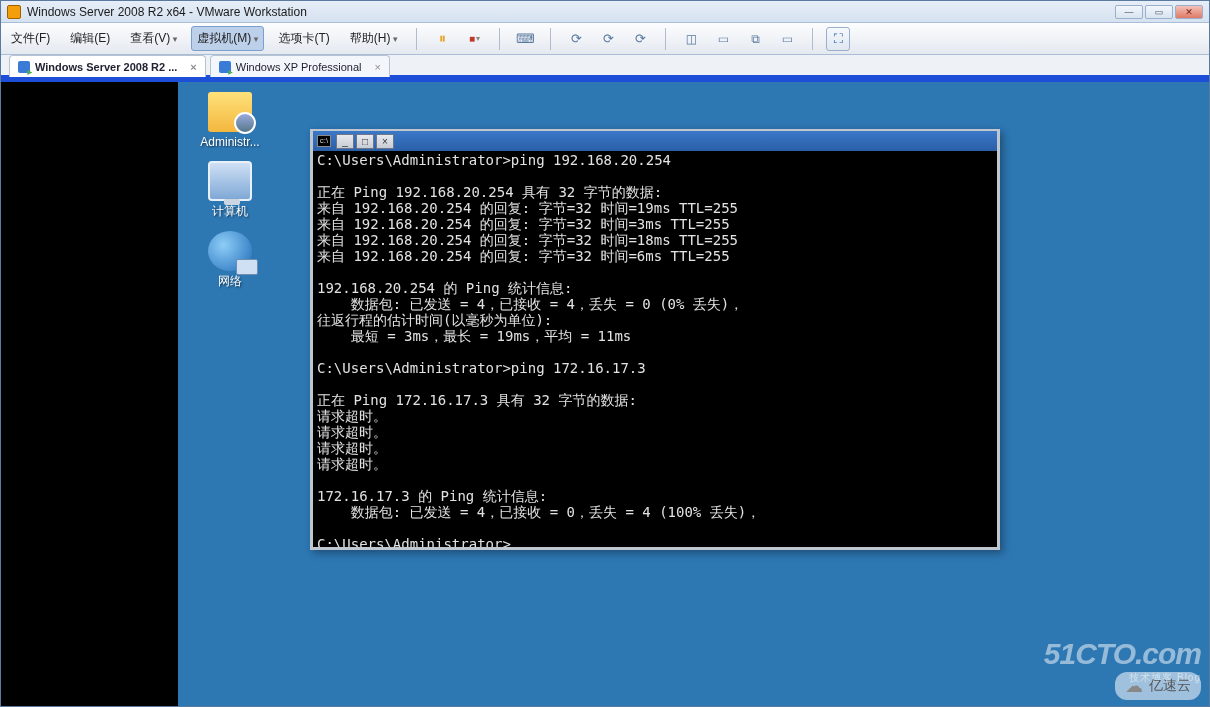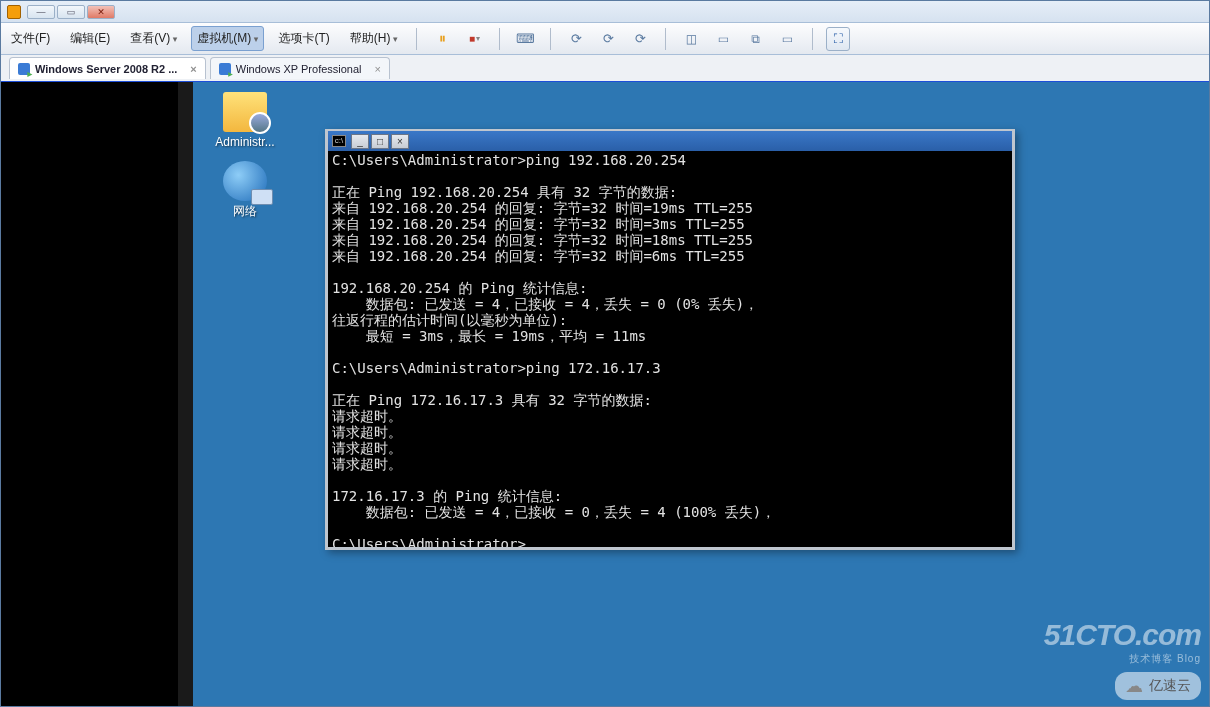--- a/index.html
+++ b/index.html
@@ -33,39 +33,39 @@
 .menu-item.drop::after { content: " ▾"; font-size: 9px; color: #666; }
 .tb-sep { width: 1px; height: 22px; background: #b0bccc; margin: 0 5px; }
 .tb-btn {
   width: 24px; height: 24px; display: flex; align-items: center; justify-content: center;
   border-radius: 3px; cursor: pointer;
 }
 
 
 .vm-tabs {
   height: 27px; background: #eef1f5;
-  border-bottom: 1px solid #1d4ed8;
-  display: flex; align-items: center; padding: 0 8px; gap: 4px;
+  border-bottom: 7px solid #1d4ed8;
+  display: flex; align-items: flex-start; padding: 0 8px; gap: 4px;
 }
 .vm-tab {
   height: 22px; padding: 0 8px; display: flex; align-items: center; gap: 5px;
   background: #f3f6fa; border: 1px solid #b8c2d0; border-bottom: none;
   border-radius: 4px 4px 0 0; font-size: 11px; color: #223; cursor: pointer;
 }
 .vm-tab.active { background: #fff; font-weight: bold; }
 .vm-tab .tab-icon { width: 12px; height: 12px; background: #3a7bd5; border-radius: 2px; position: relative; }
 .vm-tab .tab-icon::after { content: "▶"; font-size: 6px; color: #4caf50; position: absolute; right: -2px; bottom: -2px; }
 .vm-tab .tab-close { color: #909090; font-size: 11px; margin-left: 8px; cursor: pointer; }
 
 
 .vm-viewport { flex: 1; background: #1a1a1a; display: flex; position: relative; }
 .vm-black-left { width: 177px; background: #000; }
 .guest-desktop {
   position: absolute; left: 177px; top: 0; right: 0; bottom: 0;
-  background: #2d77b3; overflow: hidden; margin-left: 15px;
+  background: #2d77b3; overflow: hidden;
 }
 
 
 .desk-icons { position: absolute; left: 12px; top: 10px; width: 80px; }
 .desk-icon {
   width: 80px; margin-bottom: 12px; text-align: center; cursor: pointer;
 }
 .desk-icon .ico {
   width: 44px; height: 40px; margin: 0 auto 3px; position: relative;
 }
@@ -107,40 +107,41 @@
 .cmd-body {
   background: #000; color: #e2e2e2;
   font-family: "NSimSun", SimSun, "MS Gothic", Consolas, monospace;
   font-size: 14px; line-height: 16px;
   padding: 1px 4px 4px 4px; white-space: pre; overflow: hidden;
   height: 396px;
 }
 
 
 .wm-51cto {
-  position: absolute; right: 8px; bottom: 40px; color: #fff; opacity: .5;
+  position: absolute; right: 8px; bottom: 21px; color: #fff; opacity: .5;
   text-align: right; pointer-events: none;
 }
 .wm-51cto .big { font-size: 30px; font-weight: bold; font-style: italic; letter-spacing: -1px; }
 .wm-51cto .sml { font-size: 10px; letter-spacing: 1px; }
 .wm-yisu {
   position: absolute; right: 8px; bottom: 6px;
   background: rgba(255,255,255,.55); border-radius: 12px;
   padding: 3px 10px; display: flex; align-items: center; gap: 6px;
   color: #555; font-size: 14px; pointer-events: none;
 }
 .wm-yisu .cloud { font-size: 18px; color: #888; }
 </style>
 </head>
 <body>
 
 <div class="win-outer">
 
   <div class="titlebar">
     <div class="app-icon"></div>
+    <div class="title">Windows Server 2008 R2 x64 - VMware Workstation</div>
     <div class="win-controls">
       <div>—</div>
       <div>▭</div>
       <div class="close">✕</div>
     </div>
   </div>
 
   <div class="menubar">
     <div class="menu-item">文件(F)</div>
     <div class="menu-item">编辑(E)</div>
@@ -208,20 +209,24 @@
   </div>
 
   <div class="vm-viewport">
     <div class="vm-black-left"></div>
     <div class="guest-desktop">
 
       <div class="desk-icons">
         <div class="desk-icon">
           <div class="ico ico-folder"></div>
           <div class="lbl">Administr...</div>
+        </div>
+        <div class="desk-icon">
+          <div class="ico ico-computer"></div>
+          <div class="lbl">计算机</div>
         </div>
         <div class="desk-icon">
           <div class="ico ico-network"></div>
           <div class="lbl">网络</div>
         </div>
       </div>
 
       <div class="cmd-window">
         <div class="cmd-title">
           <div class="cmd-icon">c:\</div>

